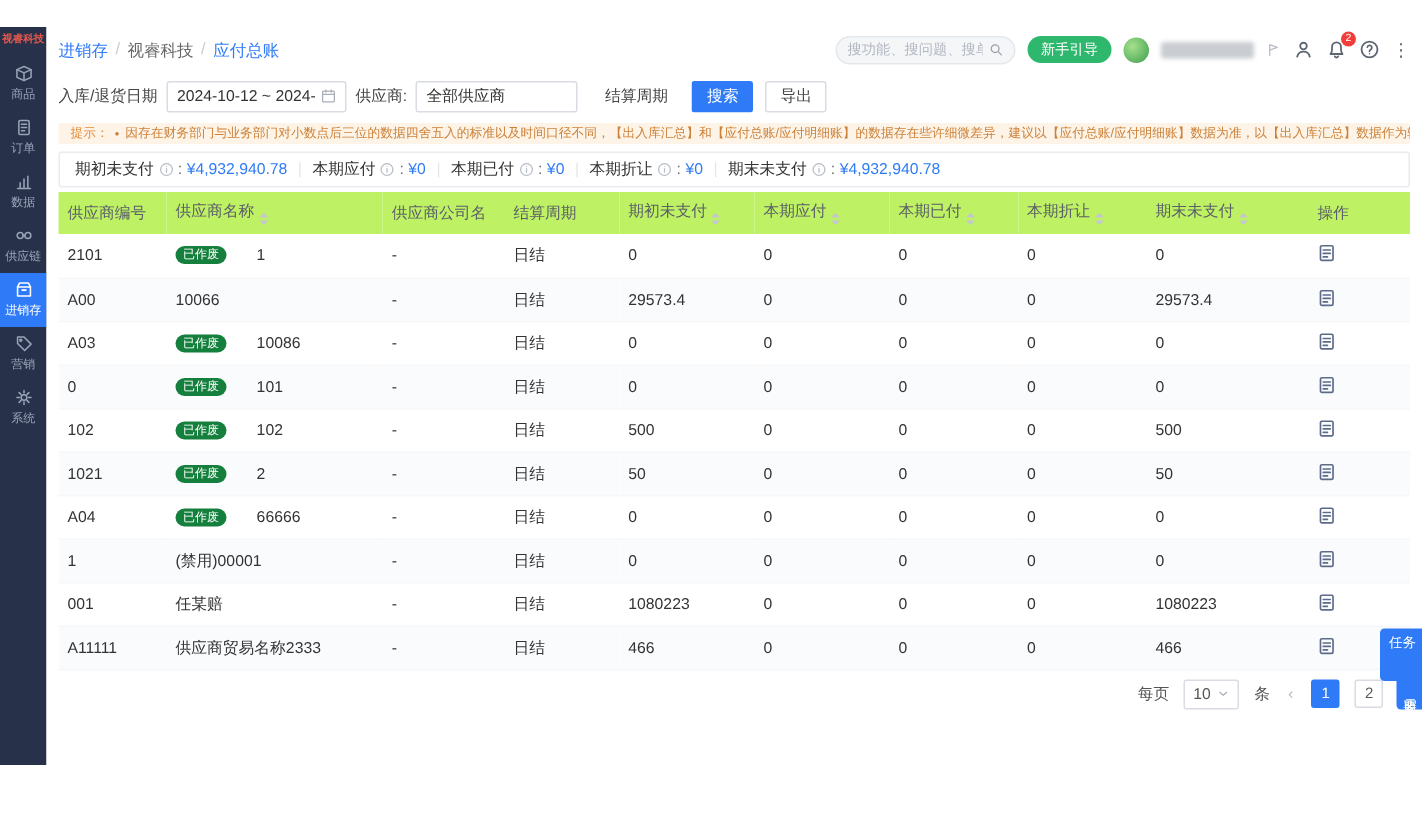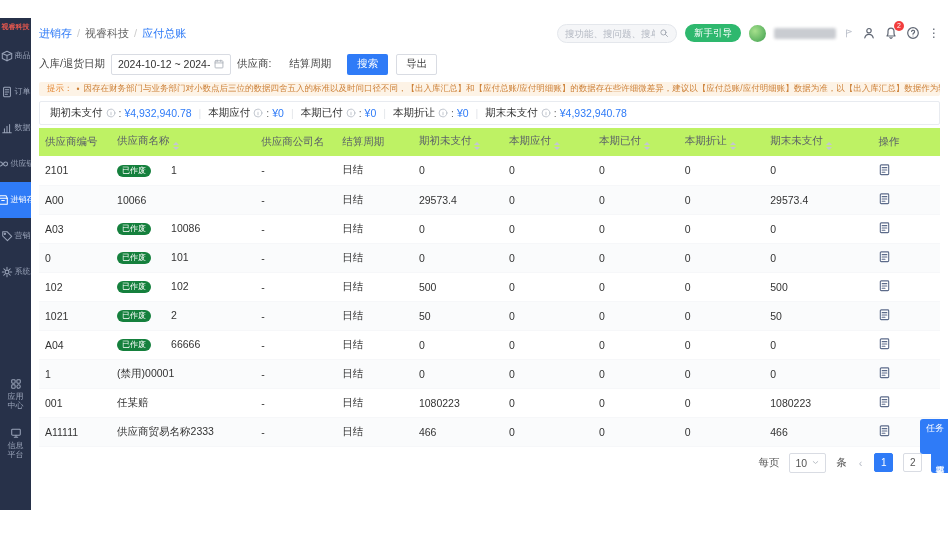--- a/index.html
+++ b/index.html
@@ -3,21 +3,21 @@
 <meta charset="utf-8">
 <style>
   *{box-sizing:border-box;margin:0;padding:0}
   body{margin:0;background:#fff;width:948px;height:547px;overflow:hidden;font-family:"Liberation Sans","DejaVu Sans",sans-serif}
   .page{position:relative;width:948px;height:547px;background:#fff;color:#333}
   .app{position:absolute;top:18px;left:0;width:948px;height:492px;display:flex;background:#fff}
 
   
   .sidebar{width:31px;background:#273149;display:flex;flex-direction:column;flex:none}
   .logo{color:#e4574e;font-size:7px;font-weight:bold;text-align:center;padding:5px 1px 6px;line-height:1.25}
-  .side-item{display:flex;align-items:center;justify-content:center;gap:2px;height:36px;color:#99a3b8;cursor:pointer}
+  .side-item{display:flex;flex-direction:column;align-items:center;justify-content:center;gap:2px;height:36px;color:#99a3b8;cursor:pointer}
   .side-item.active{background:#2f7bf7;color:#fff}
   .side-item .icn svg,.side-bitem .icn svg{width:12px;height:12px;display:block}
   .side-label{font-size:8px;white-space:nowrap}
   .side-bottom{margin-top:auto;padding-bottom:50px;display:flex;flex-direction:column;gap:16px}
   .side-bitem{display:flex;flex-direction:column;align-items:center;gap:2px;color:#99a3b8;cursor:pointer}
   .side-bitem .side-label{white-space:normal;width:17px;text-align:center;line-height:1.2}
 
   
   .main{flex:1;display:flex;flex-direction:column;min-width:0;background:#fff}
   .topbar{height:30px;display:flex;align-items:center;justify-content:space-between;padding:0 8px;flex:none}
@@ -165,42 +165,20 @@
           <div class="side-item">
             <span class="icn">
               <svg viewBox="0 0 14 14" fill="none" stroke="currentColor" stroke-width="1.2" stroke-linecap="round" stroke-linejoin="round">
                 <circle cx="7" cy="7" r="2.2"></circle>
                 <path d="M7 1.5v2M7 10.5v2M1.5 7h2M10.5 7h2M3.2 3.2l1.4 1.4M9.4 9.4l1.4 1.4M10.8 3.2 9.4 4.6M4.6 9.4 3.2 10.8"></path>
               </svg>
             </span>
             <span class="side-label">系统</span>
           </div>
         </nav>
-      <div class="side-bottom" id="side-bottom">
-          <div class="side-bitem">
-            <span class="icn">
-              <svg viewBox="0 0 14 14" fill="none" stroke="currentColor" stroke-width="1.2" stroke-linecap="round" stroke-linejoin="round">
-                <rect x="2" y="2" width="4" height="4" rx="1"></rect>
-                <rect x="8" y="2" width="4" height="4" rx="1"></rect>
-                <rect x="2" y="8" width="4" height="4" rx="1"></rect>
-                <circle cx="10" cy="10" r="2"></circle>
-              </svg>
-            </span>
-            <span class="side-label">应用中心</span>
-          </div>
-          <div class="side-bitem">
-            <span class="icn">
-              <svg viewBox="0 0 14 14" fill="none" stroke="currentColor" stroke-width="1.2" stroke-linecap="round" stroke-linejoin="round">
-                <rect x="2" y="2.5" width="10" height="7" rx="1"></rect>
-                <path d="M5 12h4M7 9.5V12"></path>
-              </svg>
-            </span>
-            <span class="side-label">信息平台</span>
-          </div>
-        </div>
     </aside>
 
     <div class="main">
 
       <header class="topbar">
         <div class="breadcrumb">
           <span class="bc-module">进销存</span>
           <span class="bc-sep">/</span>
           <span class="bc-section">视睿科技</span>
           <span class="bc-sep">/</span>
@@ -253,20 +231,23 @@
         <div class="input date-input">
           <input value="2024-10-12 ~ 2024-10-12" style="">
           <span class="icn" id="i-cal">
               <svg viewBox="0 0 14 14" fill="none" stroke="currentColor" stroke-width="1.2" stroke-linecap="round" stroke-linejoin="round">
                 <rect x="1.5" y="2.5" width="11" height="10" rx="1"></rect>
                 <path d="M1.5 5.5h11M4.5 1.5v2M9.5 1.5v2"></path>
               </svg>
             </span>
         </div>
         <span class="f-label">供应商:</span>
+        <div class="input supplier-input">
+          <input value="全部供应商" style="">
+        </div>
         <span class="f-label cycle-label">结算周期</span>
         <button class="btn btn-primary">搜索</button>
         <button class="btn btn-plain">导出</button>
       </div>
 
       <div class="notice">
         <span class="notice-prefix">提示：</span>
         <span>•</span>
         <span class="notice-text">因存在财务部门与业务部门对小数点后三位的数据四舍五入的标准以及时间口径不同，【出入库汇总】和【应付总账/应付明细账】的数据存在些许细微差异，建议以【应付总账/应付明细账】数据为准，以【出入库汇总】数据作为辅助参考。</span>
       </div>

